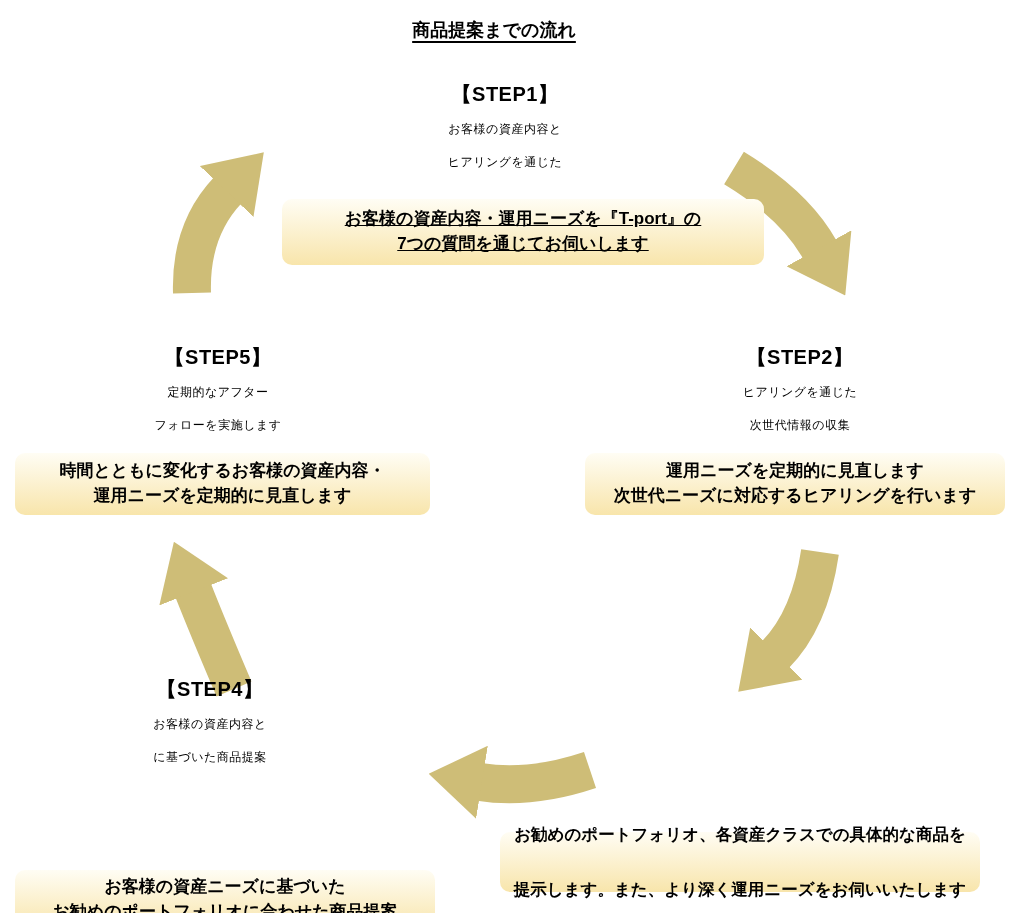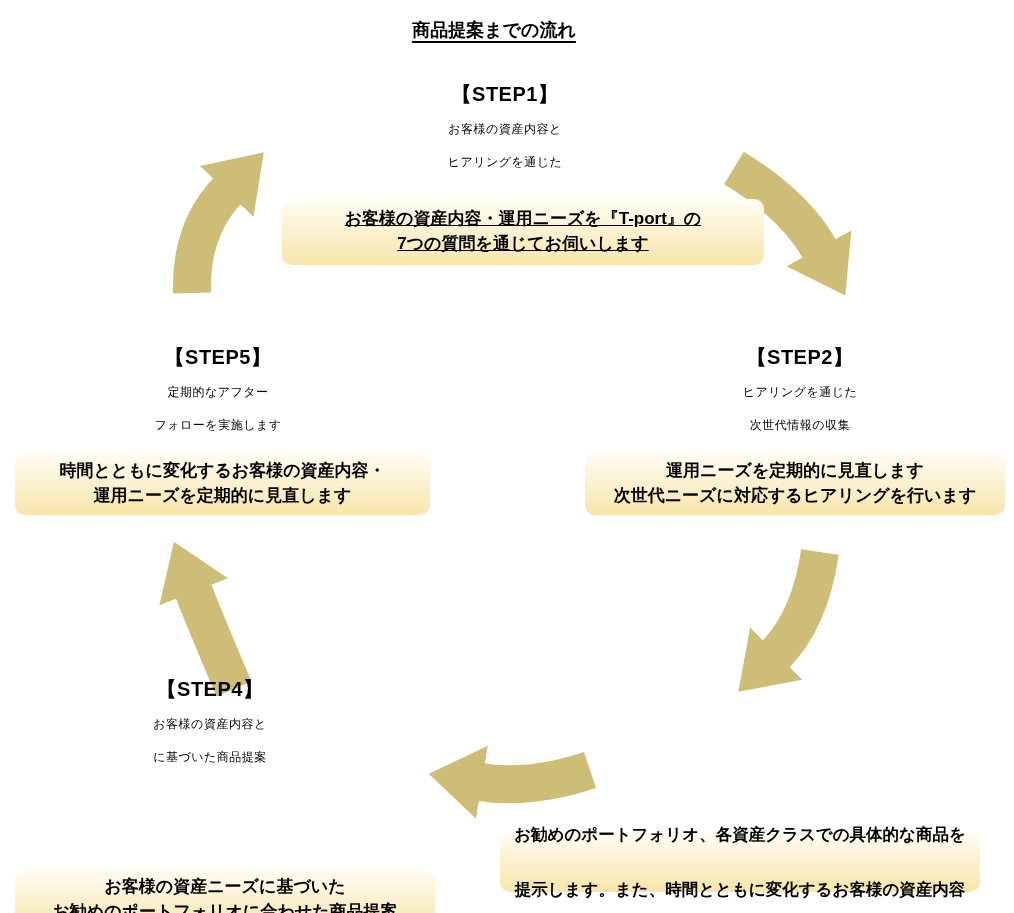--- a/index.html
+++ b/index.html
@@ -76,21 +76,21 @@
     <div class="line">ヒアリングを通じた</div>
     <div class="line">次世代情報の収集</div>
   </div>
   <div class="note-box note2" style="background: linear-gradient(rgb(255, 253, 244) 0%, rgb(248, 229, 171) 100%);">
     <div>運用ニーズを定期的に見直します</div>
     <div>次世代ニーズに対応するヒアリングを行います</div>
   </div>
 
   <div class="note-box note3" style="background: linear-gradient(rgb(255, 253, 244) 0%, rgb(248, 229, 171) 100%);">
     <div>お勧めのポートフォリオ、各資産クラスでの具体的な商品を</div>
-    <div>提示します。また、時間とともに変化するお客様の資産内容</div>
+    <div>提示します。また、より深く運用ニーズをお伺いいたします</div>
   </div>
 
   <div class="step step4">
     <div class="heading">【STEP4】</div>
     <div class="line">お客様の資産内容と</div>
     <div class="line">に基づいた商品提案</div>
   </div>
   <div class="note-box note4" style="background: linear-gradient(rgb(255, 253, 244) 0%, rgb(248, 229, 171) 100%); margin-top: 27px;">
     <div>お客様の資産ニーズに基づいた</div>
     <div>お勧めのポートフォリオに合わせた商品提案</div>

